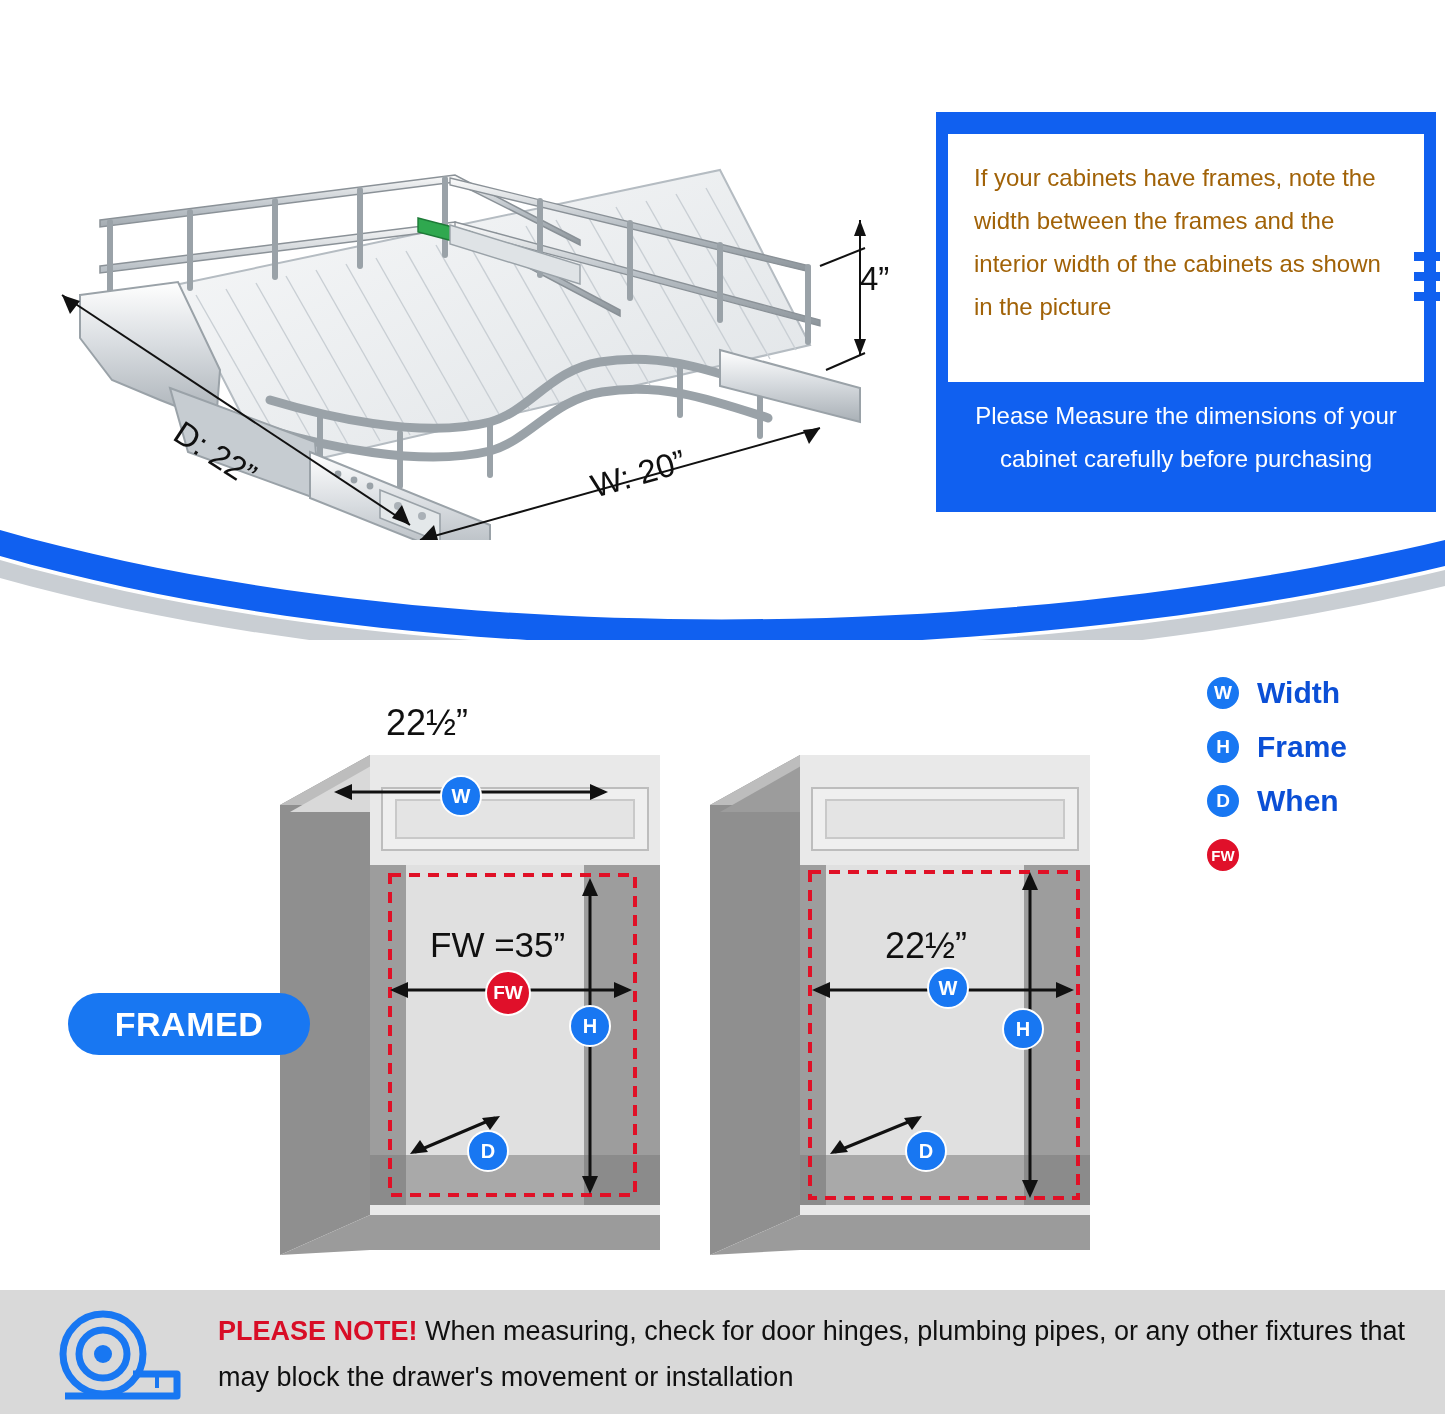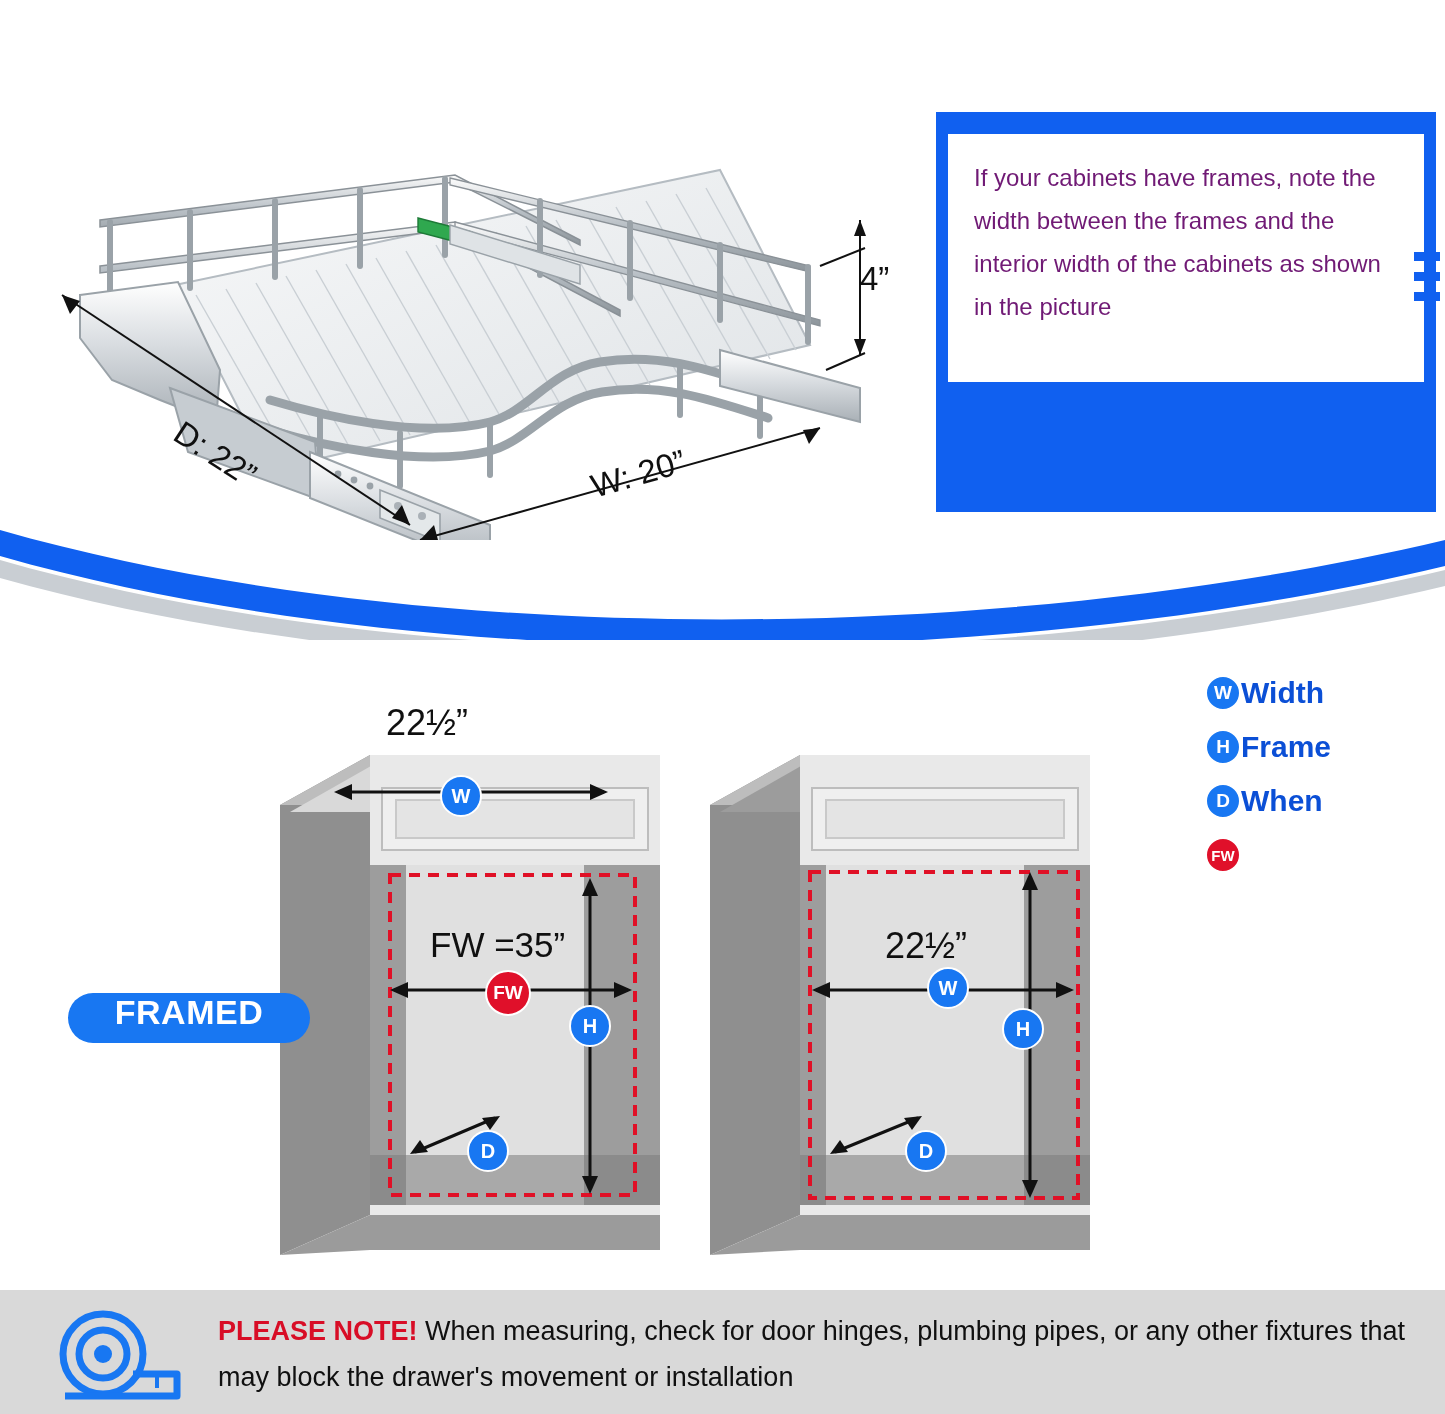--- a/index.html
+++ b/index.html
@@ -46,21 +46,21 @@
   }
   #info-panel-inner {
     position: absolute;
     left: 12px; top: 22px;
     width: 476px; height: 248px;
     background: #ffffff;
     padding: 22px 26px;
   }
   #info-panel-inner p {
     margin: 0;
-    color: #701a75;
+    color: #a16207;
     font-size: 24px;
     line-height: 43px;
   }
   #info-panel-note {
     position: absolute;
     left: 12px; top: 282px;
     width: 476px;
     text-align: center;
     color: #ffffff;
     font-size: 24px;
@@ -109,36 +109,37 @@
     font-size: 20px;
     border: 2px solid #ffffff;
   }
   .badge.red { background: #e0102a; }
 
   
   #legend { position: absolute; left: 1205px; top: 35px; width: 230px; }
   .legend-row { display: flex; align-items: center; margin-bottom: 18px; }
   .legend-row .badge { width: 36px; height: 36px; font-size: 19px; flex: none; }
   .legend-label {
+    margin-left: 16px;
     color: #0b4fd6;
     font-size: 30px;
     font-weight: bold;
     line-height: 34px;
   }
 
   
   .cab-pill {
     position: absolute;
-    height: 50px;
+    height: 62px;
     border-radius: 31px;
     background: #1877f2;
     color: #ffffff;
     font-size: 34px;
     font-weight: bold;
-    display: flex; align-items: flex-start; justify-content: center;
+    display: flex; align-items: center; justify-content: center;
     letter-spacing: 0.5px;
   }
   #framed-pill { left: 68px; top: 353px; width: 242px; }
   #frameless-pill { left: 1090px; top: 353px; width: 290px; }
 
   
   #bottom-note {
     position: absolute;
     left: 0; top: 1290px;
     width: 1445px; height: 124px;
@@ -287,20 +288,21 @@
     <div class="dim-text" style="left:570px; top:385px; transform:rotate(-16deg); font-size:33px;">W: 20”</div>
     <div class="dim-text" style="left:840px; top:190px; font-size:33px;">4”</div>
   </div>
 
 
   <div class="hatch-top"></div>
   <div id="info-panel">
     <div id="info-panel-inner">
       <p>If your cabinets have frames, note the width between the frames and the interior width of the cabinets as shown in the picture</p>
     </div>
+    <div id="info-panel-note">Please Measure the dimensions of your cabinet carefully before purchasing</div>
     <div class="chev-right" style="top:140px;"></div>
     <div class="chev-right" style="top:160px;"></div>
     <div class="chev-right" style="top:180px;"></div>
   </div>
 </div>
 
 <div id="divider">
   <svg width="1445" height="120" viewBox="0 0 1445 120">
     <path d="M0,10 C420,130 1000,125 1445,20 L1445,46 C1000,152 420,156 0,36 Z" fill="#1060f0"></path>
     <path d="M0,40 C420,160 1000,155 1445,50 L1445,66 C1000,172 420,176 0,58 Z" fill="#c9ced3"></path>

